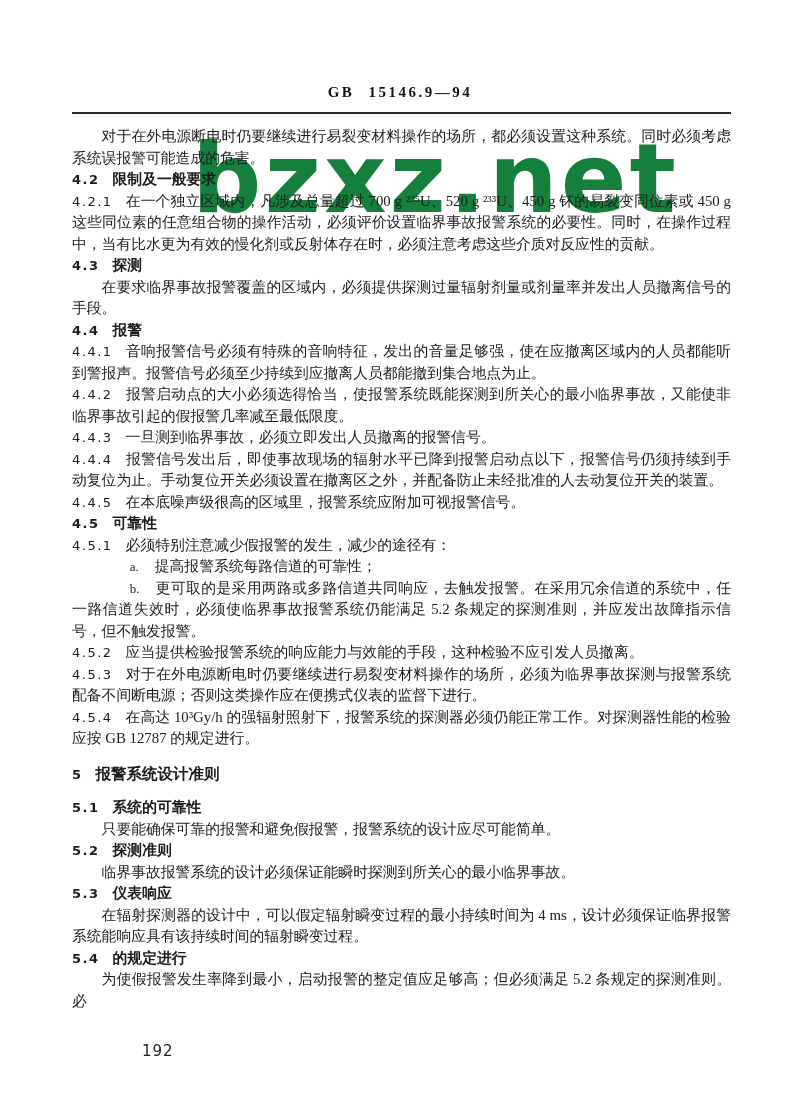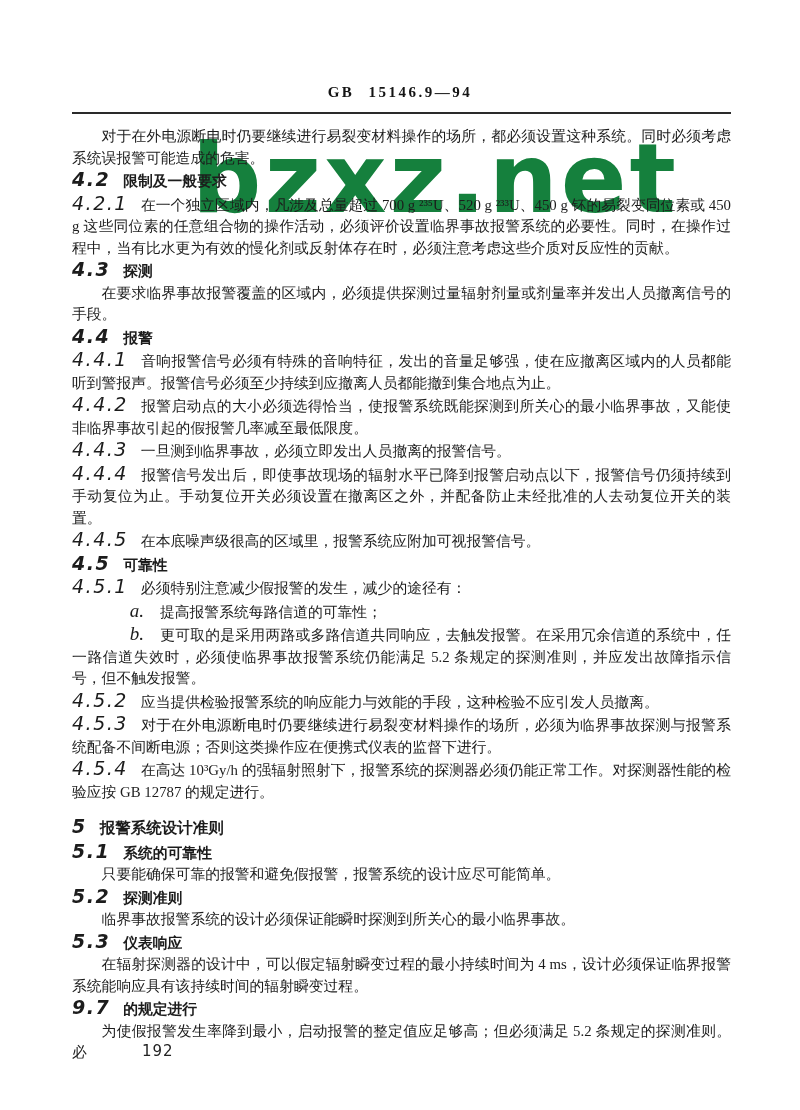--- a/index.html
+++ b/index.html
@@ -62,28 +62,27 @@
     text-align: justify;
     color: #1c1c1c;
   }
   .p.indent { text-indent: 2em; }
   .p.list   { text-indent: 3.9em; }
   .p.head   { font-weight: bold; }
   .p.section {
     font-weight: bold;
     font-size: 15.5px;
     margin-top: 13px;
-    margin-bottom: 2px;
+    margin-bottom: 12px;
   }
   .p .num {
     font-family: "DejaVu Sans", sans-serif;
-    font-size: 19px;
+    font-size: 13px;
     letter-spacing: 1.5px;
     margin-right: 13px;
-    font-style: italic;
   }
   .p.list .num { margin-right: 16px; letter-spacing: 0; font-family: "Liberation Serif", "DejaVu Serif", serif; }
   .page-number {
     position: absolute;
     left: 142px;
     top: 1042px;
     z-index: 1;
     font-size: 15px;
     font-family: "DejaVu Sans", sans-serif;
     letter-spacing: 1px;
@@ -116,17 +115,17 @@
       <p class="p clause"><span class="num">4.5.2</span><span>应当提供检验报警系统的响应能力与效能的手段，这种检验不应引发人员撤离。</span></p>
       <p class="p clause"><span class="num">4.5.3</span><span>对于在外电源断电时仍要继续进行易裂变材料操作的场所，必须为临界事故探测与报警系统配备不间断电源；否则这类操作应在便携式仪表的监督下进行。</span></p>
       <p class="p clause"><span class="num">4.5.4</span><span>在高达 10³Gy/h 的强辐射照射下，报警系统的探测器必须仍能正常工作。对探测器性能的检验应按 GB 12787 的规定进行。</span></p>
       <p class="p section"><span class="num">5</span><span>报警系统设计准则</span></p>
       <p class="p head"><span class="num">5.1</span><span>系统的可靠性</span></p>
       <p class="p indent"><span>只要能确保可靠的报警和避免假报警，报警系统的设计应尽可能简单。</span></p>
       <p class="p head"><span class="num">5.2</span><span>探测准则</span></p>
       <p class="p indent"><span>临界事故报警系统的设计必须保证能瞬时探测到所关心的最小临界事故。</span></p>
       <p class="p head"><span class="num">5.3</span><span>仪表响应</span></p>
       <p class="p indent"><span>在辐射探测器的设计中，可以假定辐射瞬变过程的最小持续时间为 4 ms，设计必须保证临界报警系统能响应具有该持续时间的辐射瞬变过程。</span></p>
-      <p class="p head"><span class="num">9.7</span><span>的规定进行</span></p>
+      <p class="p head"><span class="num">5.4</span><span>的规定进行</span></p>
       <p class="p indent"><span>为使假报警发生率降到最小，启动报警的整定值应足够高；但必须满足 5.2 条规定的探测准则。必</span></p>
     </div>
   <div class="page-number">192</div>
 </div>
 
 </body></html>

